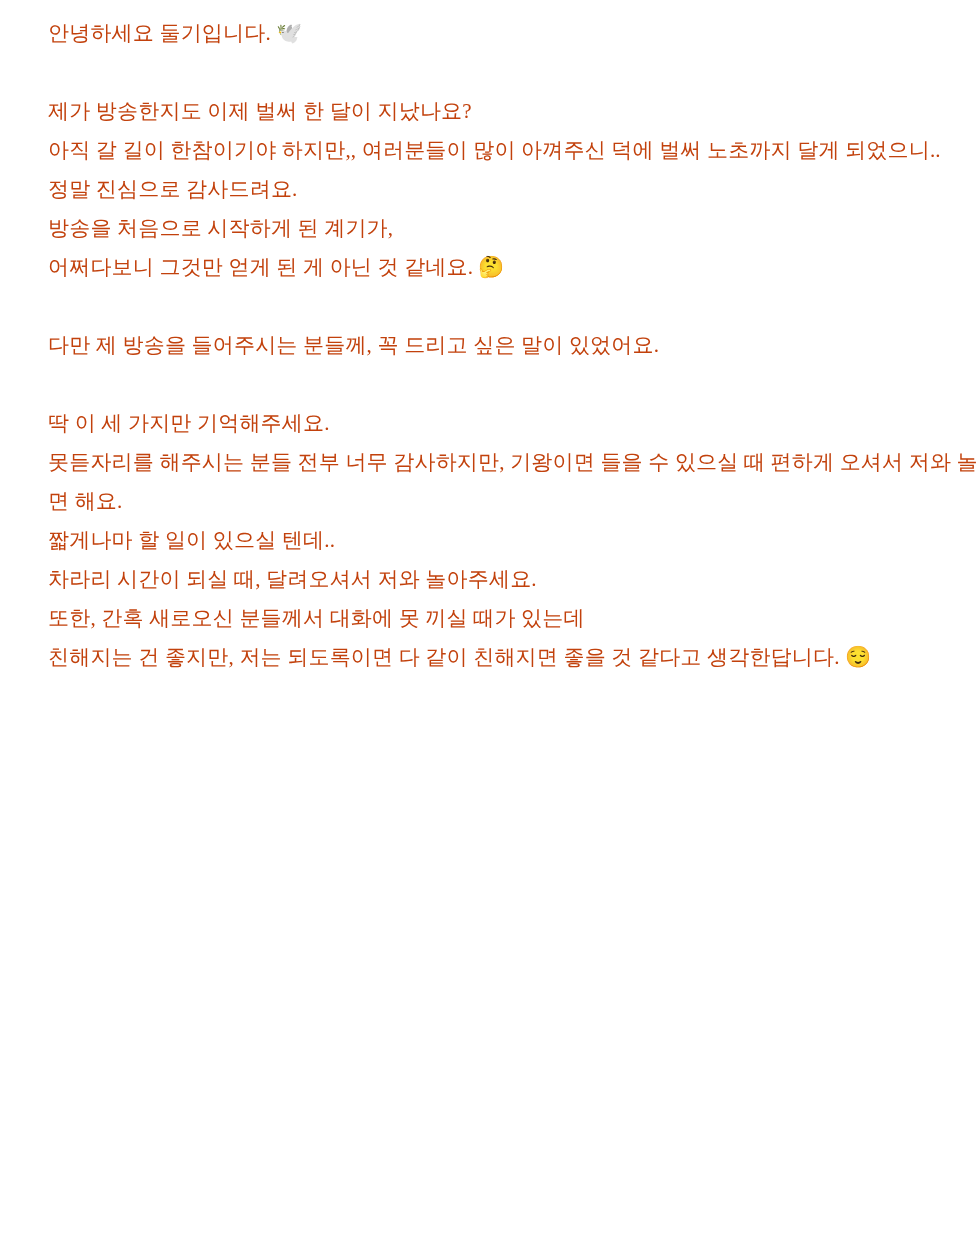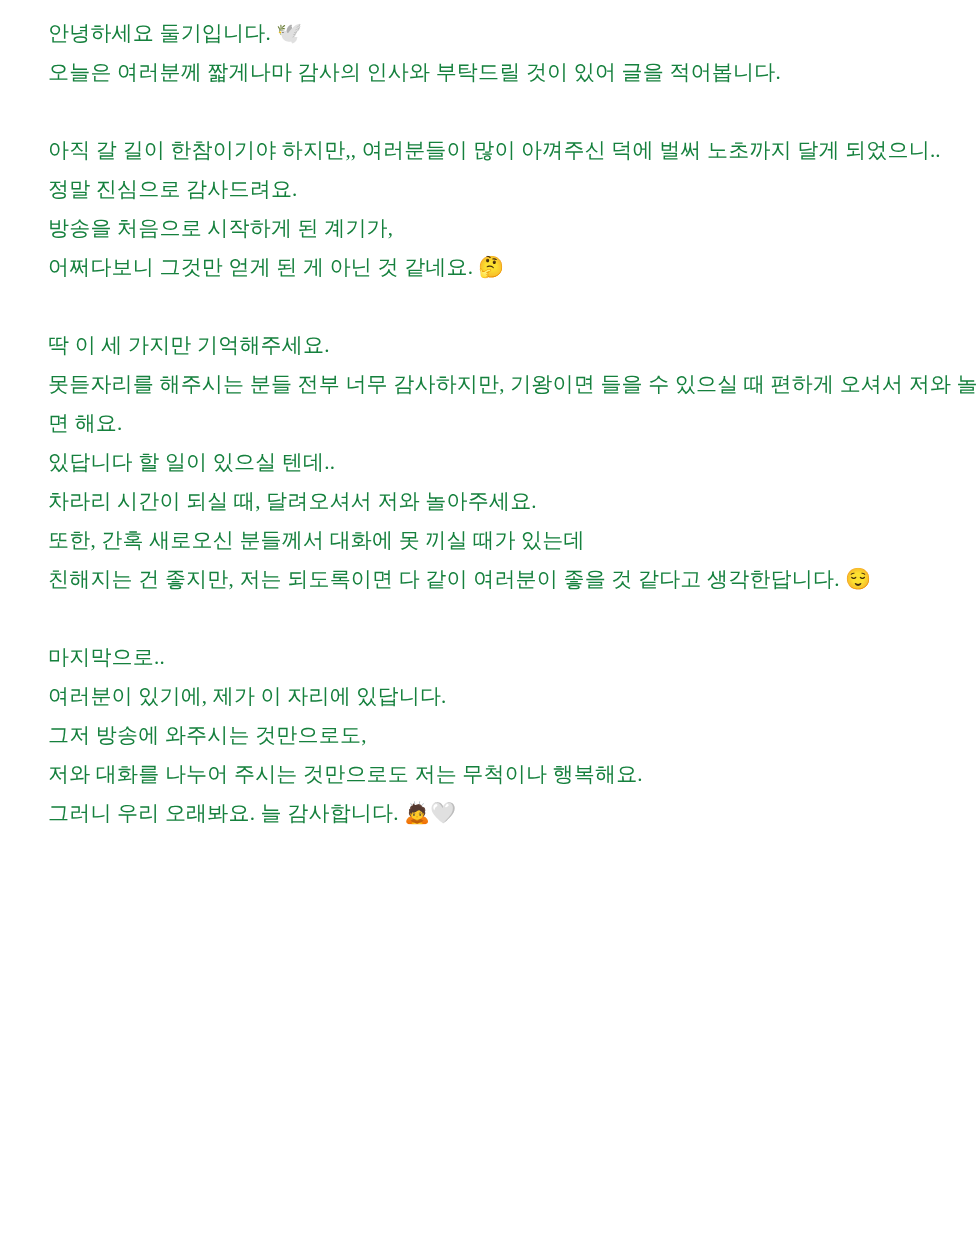--- a/index.html
+++ b/index.html
@@ -9,21 +9,21 @@
   }
   .page {
     position: relative;
     width: 979px;
     height: 1240px;
     background: #ffffff;
     overflow: hidden;
     box-sizing: border-box;
     padding: 14px 46px 0 48px;
     font-family: "Liberation Serif", "DejaVu Serif", serif;
-    color: #15803d;
+    color: #c2410c;
   }
   .paragraph {
     margin: 0 0 39px 0;
   }
   .paragraph:last-child {
     margin-bottom: 0;
   }
   .line {
     font-size: 21px;
     line-height: 39px;
@@ -32,40 +32,34 @@
     letter-spacing: 0.2px;
   }
 </style>
 </head>
 <body>
 
 <div class="page">
   <div id="doc-root">
       <div class="paragraph">
         <div class="line">안녕하세요 둘기입니다. 🕊️</div>
-        <div class="line">오늘은 여러분께 짧게나마 감사의 인사와 부탁드릴 것이 있어 글을 적어봅니다.</div>
       </div>
       <div class="paragraph">
+        <div class="line">제가 방송한지도 이제 벌써 한 달이 지났나요?</div>
         <div class="line">아직 갈 길이 한참이기야 하지만,, 여러분들이 많이 아껴주신 덕에 벌써 노초까지 달게 되었으니..</div>
         <div class="line">정말 진심으로 감사드려요.</div>
         <div class="line">방송을 처음으로 시작하게 된 계기가,</div>
         <div class="line">어쩌다보니 그것만 얻게 된 게 아닌 것 같네요. 🤔</div>
       </div>
       <div class="paragraph">
+        <div class="line">다만 제 방송을 들어주시는 분들께, 꼭 드리고 싶은 말이 있었어요.</div>
       </div>
       <div class="paragraph">
         <div class="line">딱 이 세 가지만 기억해주세요.</div>
         <div class="line">못듣자리를 해주시는 분들 전부 너무 감사하지만, 기왕이면 들을 수 있으실 때 편하게 오셔서 저와 놀아주셨으</div>
         <div class="line">면 해요.</div>
-        <div class="line">있답니다 할 일이 있으실 텐데..</div>
+        <div class="line">짧게나마 할 일이 있으실 텐데..</div>
         <div class="line">차라리 시간이 되실 때, 달려오셔서 저와 놀아주세요.</div>
         <div class="line">또한, 간혹 새로오신 분들께서 대화에 못 끼실 때가 있는데</div>
-        <div class="line">친해지는 건 좋지만, 저는 되도록이면 다 같이 여러분이 좋을 것 같다고 생각한답니다. 😌</div>
-      </div>
-      <div class="paragraph">
-        <div class="line">마지막으로..</div>
-        <div class="line">여러분이 있기에, 제가 이 자리에 있답니다.</div>
-        <div class="line">그저 방송에 와주시는 것만으로도,</div>
-        <div class="line">저와 대화를 나누어 주시는 것만으로도 저는 무척이나 행복해요.</div>
-        <div class="line">그러니 우리 오래봐요. 늘 감사합니다. 🙇🤍</div>
+        <div class="line">친해지는 건 좋지만, 저는 되도록이면 다 같이 친해지면 좋을 것 같다고 생각한답니다. 😌</div>
       </div>
     </div>
 </div>
 
 </body></html>

